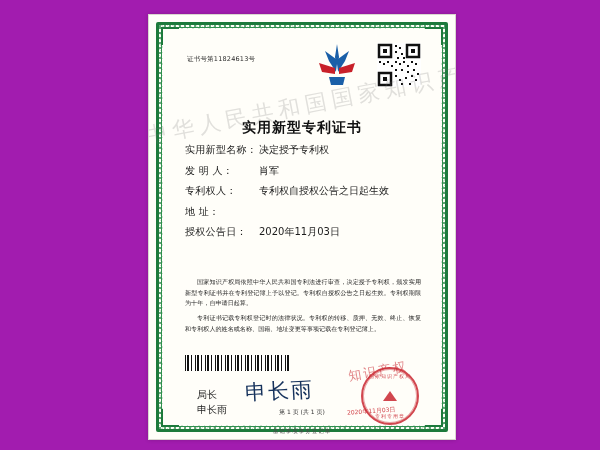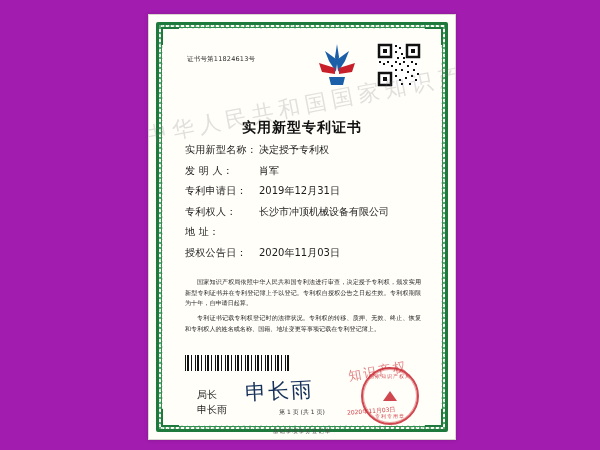--- a/index.html
+++ b/index.html
@@ -250,26 +250,22 @@
     <div class="fields">
       <div class="frow">
         <div class="flabel">实用新型名称：</div>
         <div class="fvalue">决定授予专利权</div>
       </div>
       <div class="frow">
         <div class="flabel">发 明 人：</div>
         <div class="fvalue">肖军</div>
       </div>
       <div class="frow">
-        <div class="flabel">专利申请日：</div>
-        <div class="fvalue">2019年12月31日</div>
-      </div>
-      <div class="frow">
         <div class="flabel">专利权人：</div>
-        <div class="fvalue">长沙市冲顶机械设备有限公司</div>
+        <div class="fvalue">专利权自授权公告之日起生效</div>
       </div>
       <div class="frow addr">
         <div class="flabel">地 址：</div>
       </div>
       <div class="frow">
         <div class="flabel">授权公告日：</div>
         <div class="fvalue">2020年11月03日</div>
       </div>
     </div>
 

